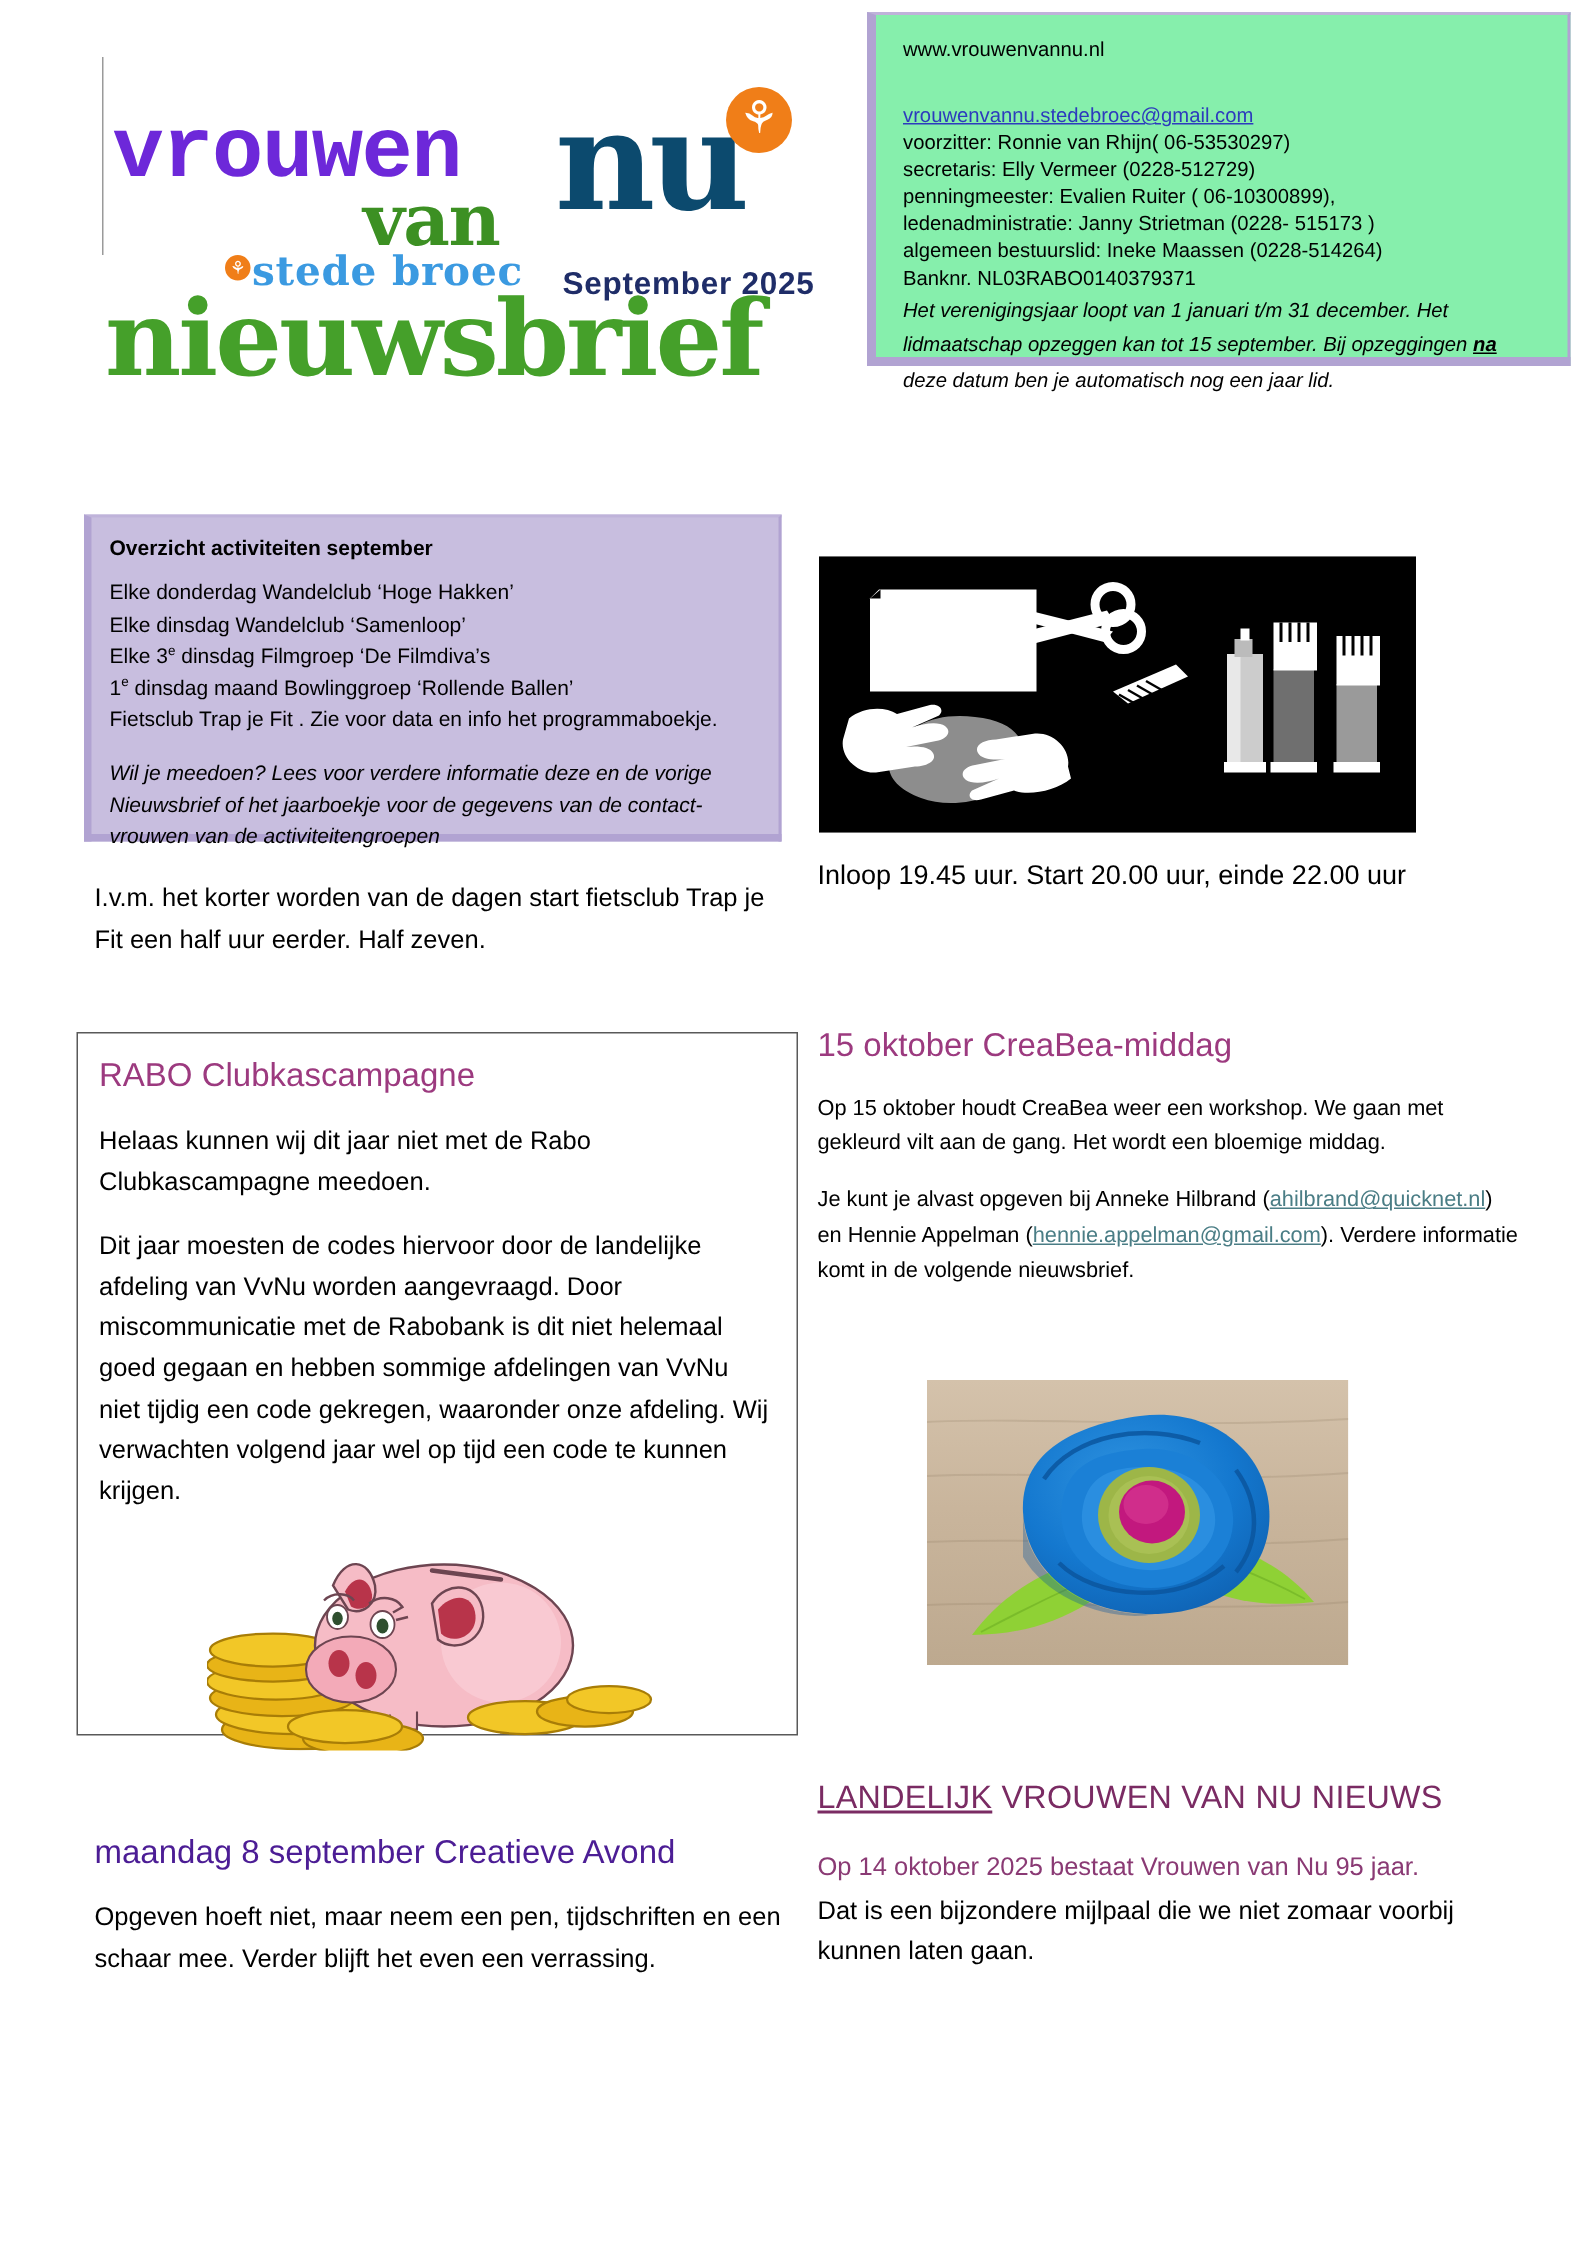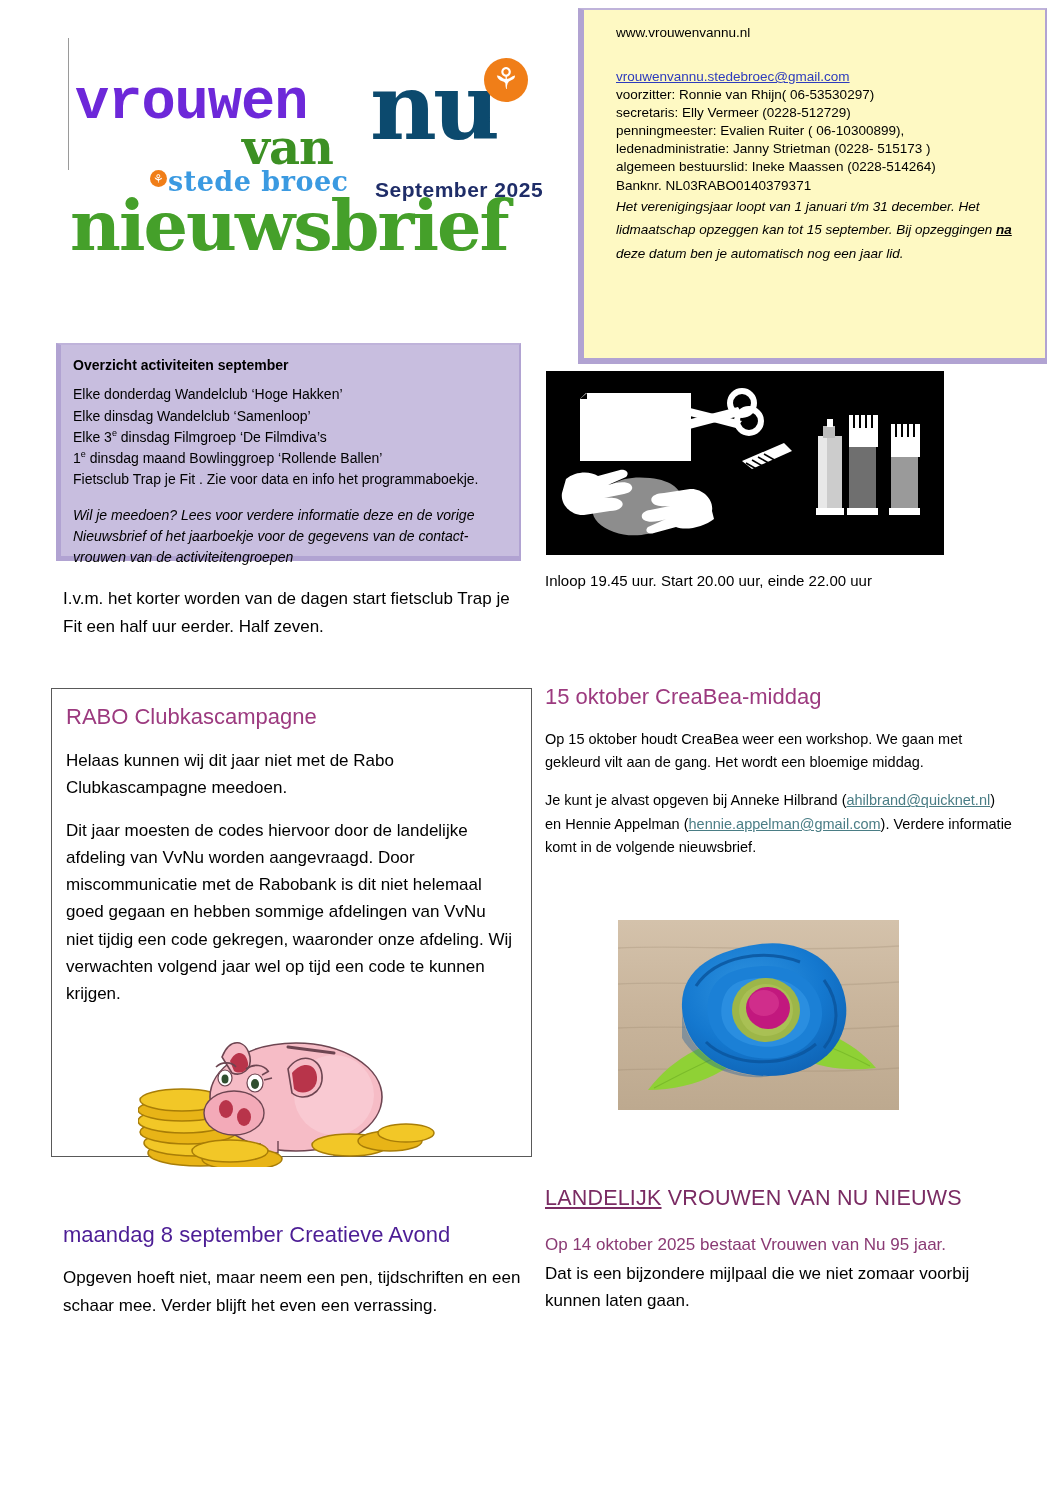--- a/index.html
+++ b/index.html
@@ -32,28 +32,28 @@
   .orange-badge{position:absolute;border-radius:50%;background:#f07e18;}
   .orange-badge .g{position:absolute;color:#ffffff;font-family:"DejaVu Sans",sans-serif;font-weight:bold;
       line-height:1;left:50%;top:50%;transform:translate(-50%,-52%);}
   #badge-big{left:427px;top:28px;width:44px;height:44px;}
   #badge-big .g{font-size:30px;}
   #badge-small{left:93px;top:140px;width:17px;height:17px;}
   #badge-small .g{font-size:12px;}
 
   
   #contact-box{
-    left:578px;top:8px;width:469px;height:356px;
-    background:#fef9c3;
+    left:578px;top:8px;width:469px;height:236px;
+    background:#86efac;
     border-left:6px solid #b1a3d2;
     border-top:2px solid #bfb3da;
     border-right:2px solid #b1a3d2;
     border-bottom:6px solid #b1a3d2;
     box-sizing:border-box;
-    padding:14px 16px 10px 32px;
+    padding:14px 16px 10px 18px;
     font-size:13.5px;
     line-height:1.34;
   }
   #contact-box .url{font-size:13.5px;}
   #contact-box .gap{height:26px;}
   #contact-box a.mail{color:#2d3bbd;text-decoration:underline;}
   #contact-box .italic{font-style:italic;line-height:1.75;}
   #contact-box .italic u{text-decoration:underline;font-weight:bold;}
 
   
@@ -72,21 +72,21 @@
   #activities-box .row{white-space:nowrap;}
   #activities-box sup{font-size:9px;vertical-align:super;}
   #activities-box .note{margin-top:14px;font-style:italic;line-height:1.5;}
 
   
   #craft-clipart{left:546px;top:371px;width:398px;height:184px;background:#000;overflow:hidden;}
 
   
   .body-text{font-size:17px;line-height:1.62;color:#000;}
   #fietsclub-text{left:63px;top:585px;width:450px;}
-  #inloop-text{left:545px;top:570px;width:470px;font-size:15px;line-height:1.5;}
+  #inloop-text{left:545px;top:570px;width:470px;font-size:18px;line-height:1.5;}
 
   
   #rabo-box{
     left:51px;top:688px;width:481px;height:469px;
     border:1px solid #595959;
     background:#fff;box-sizing:border-box;
     padding:14px 14px 0 14px;
   }
   .sec-title{color:#9c3a7f;font-size:22px;line-height:1.25;margin:0 0 14px 0;font-weight:normal;}
   #rabo-box p{margin:16px 0 16px 0;font-size:17px;line-height:1.6;}

